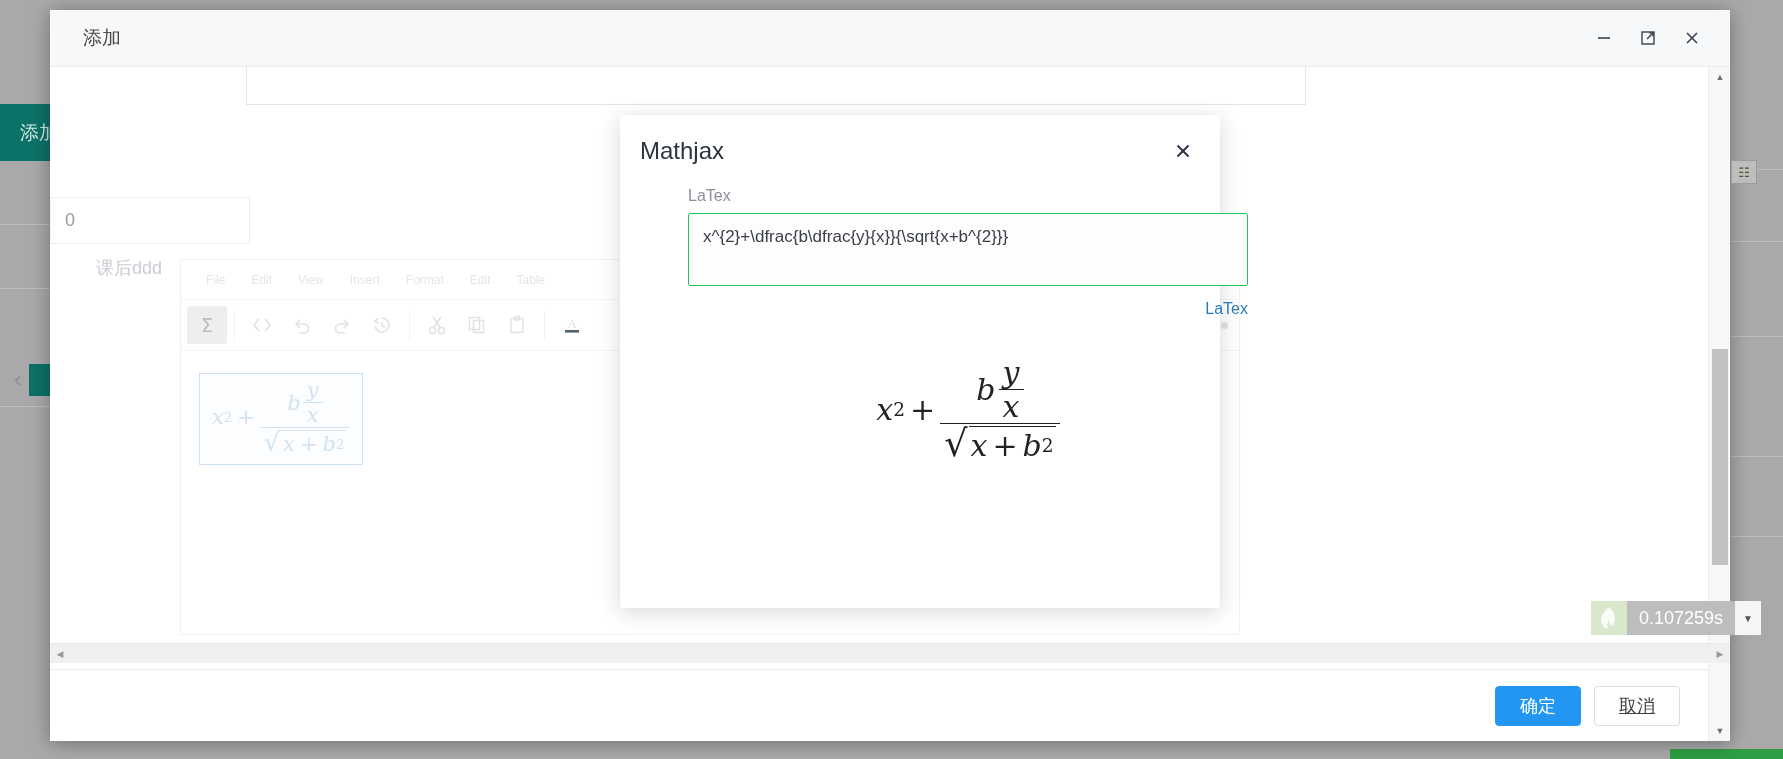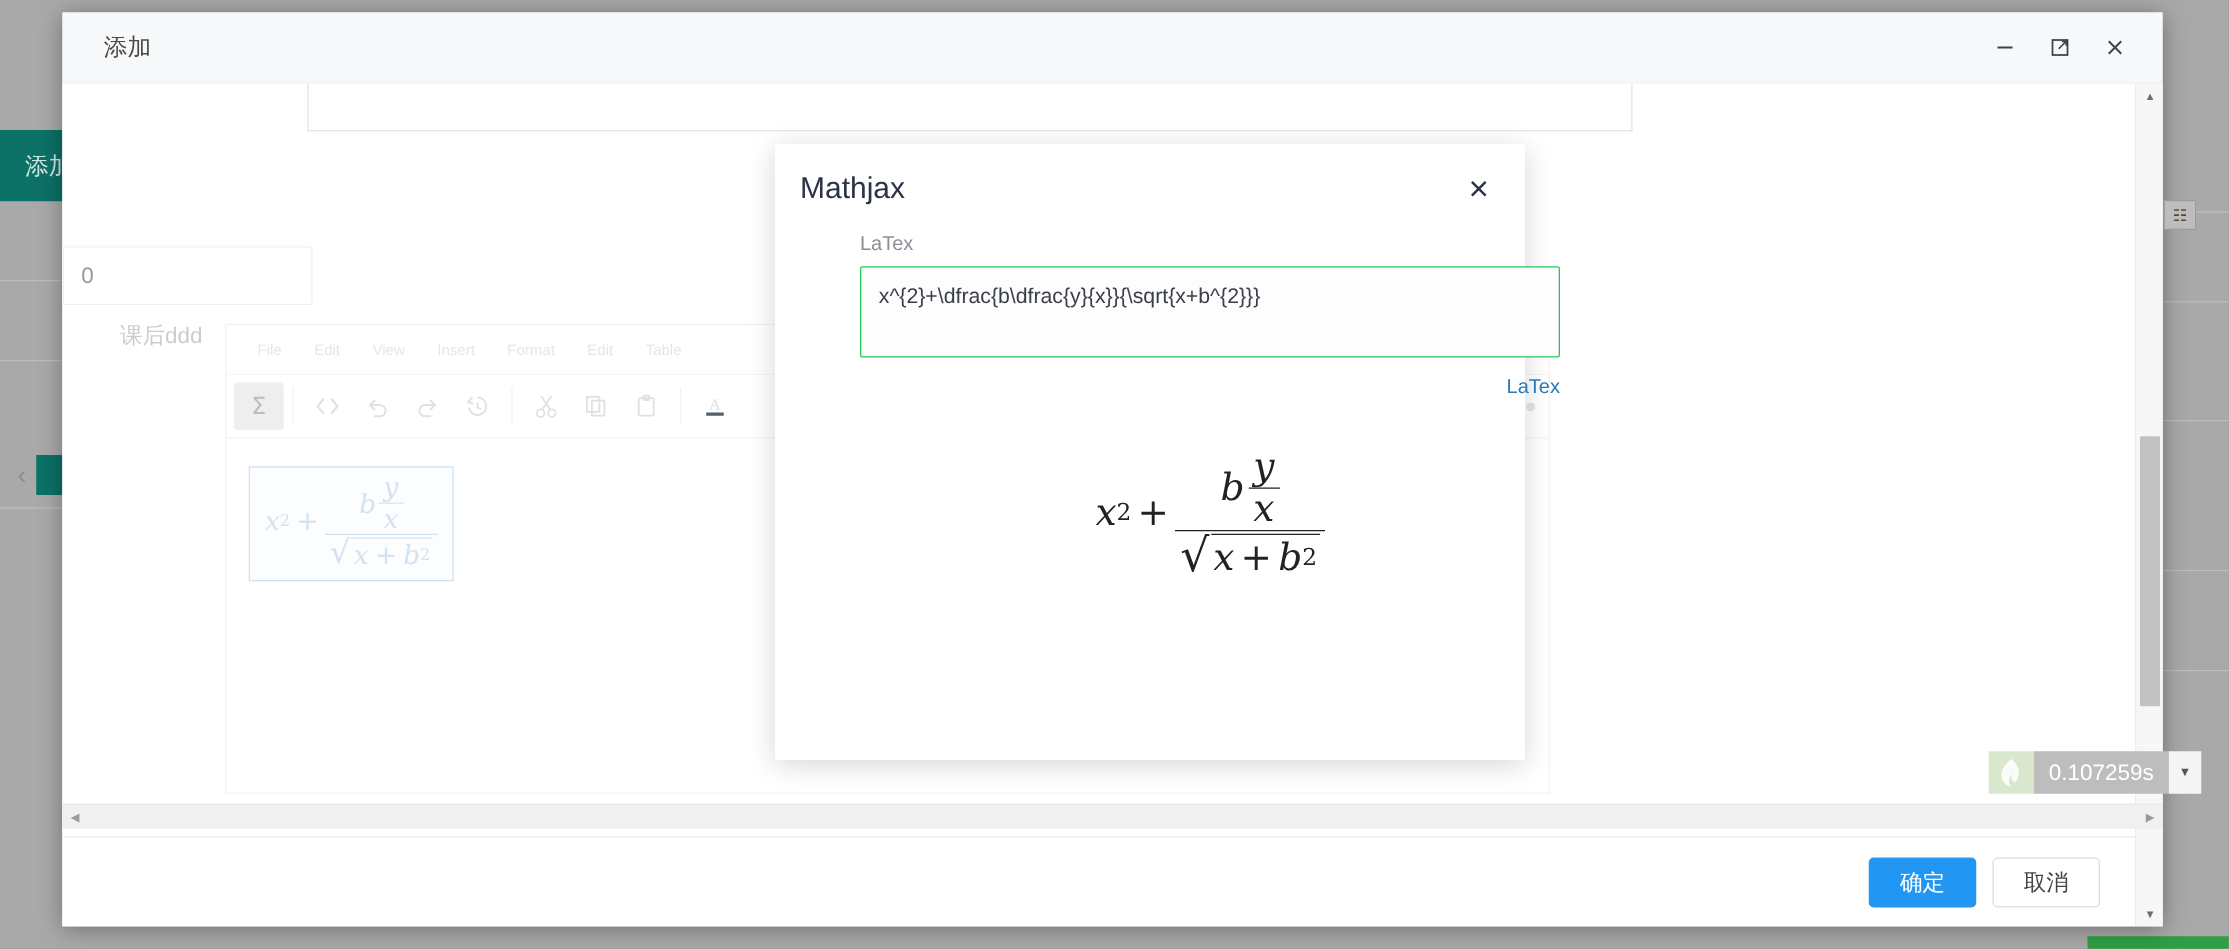--- a/index.html
+++ b/index.html
@@ -141,21 +141,21 @@
     background: #fff; border-top: 1px solid #ededed;
     display: flex; align-items: center; justify-content: flex-end;
     gap: 13px; padding-right: 28px;
   }
   .btn {
     height: 40px; padding: 0 24px; font-size: 18px; border-radius: 4px;
     cursor: pointer; font-family: "Liberation Sans", sans-serif;
     display: flex; align-items: center; justify-content: center;
   }
   #btn-confirm { background: #2196f3; color: #fff; border: 1px solid #2196f3; }
-  #btn-cancel { background: #fff; color: #444; border: 1px solid #dcdcdc; }
+  #btn-cancel { background: #fff; color: #444; border: 1px solid #dcdcdc; text-decoration: underline; }
 
   
   #vscroll {
     position: absolute; right: 0; top: 0; width: 22px; bottom: 0;
     background: #f7f7f7; border-left: 1px solid #ececec;
   }
   .vs-arrow {
     position: absolute; left: 0; width: 22px; height: 20px;
     display: flex; align-items: center; justify-content: center;
     color: #6e6e6e; font-size: 9px;

